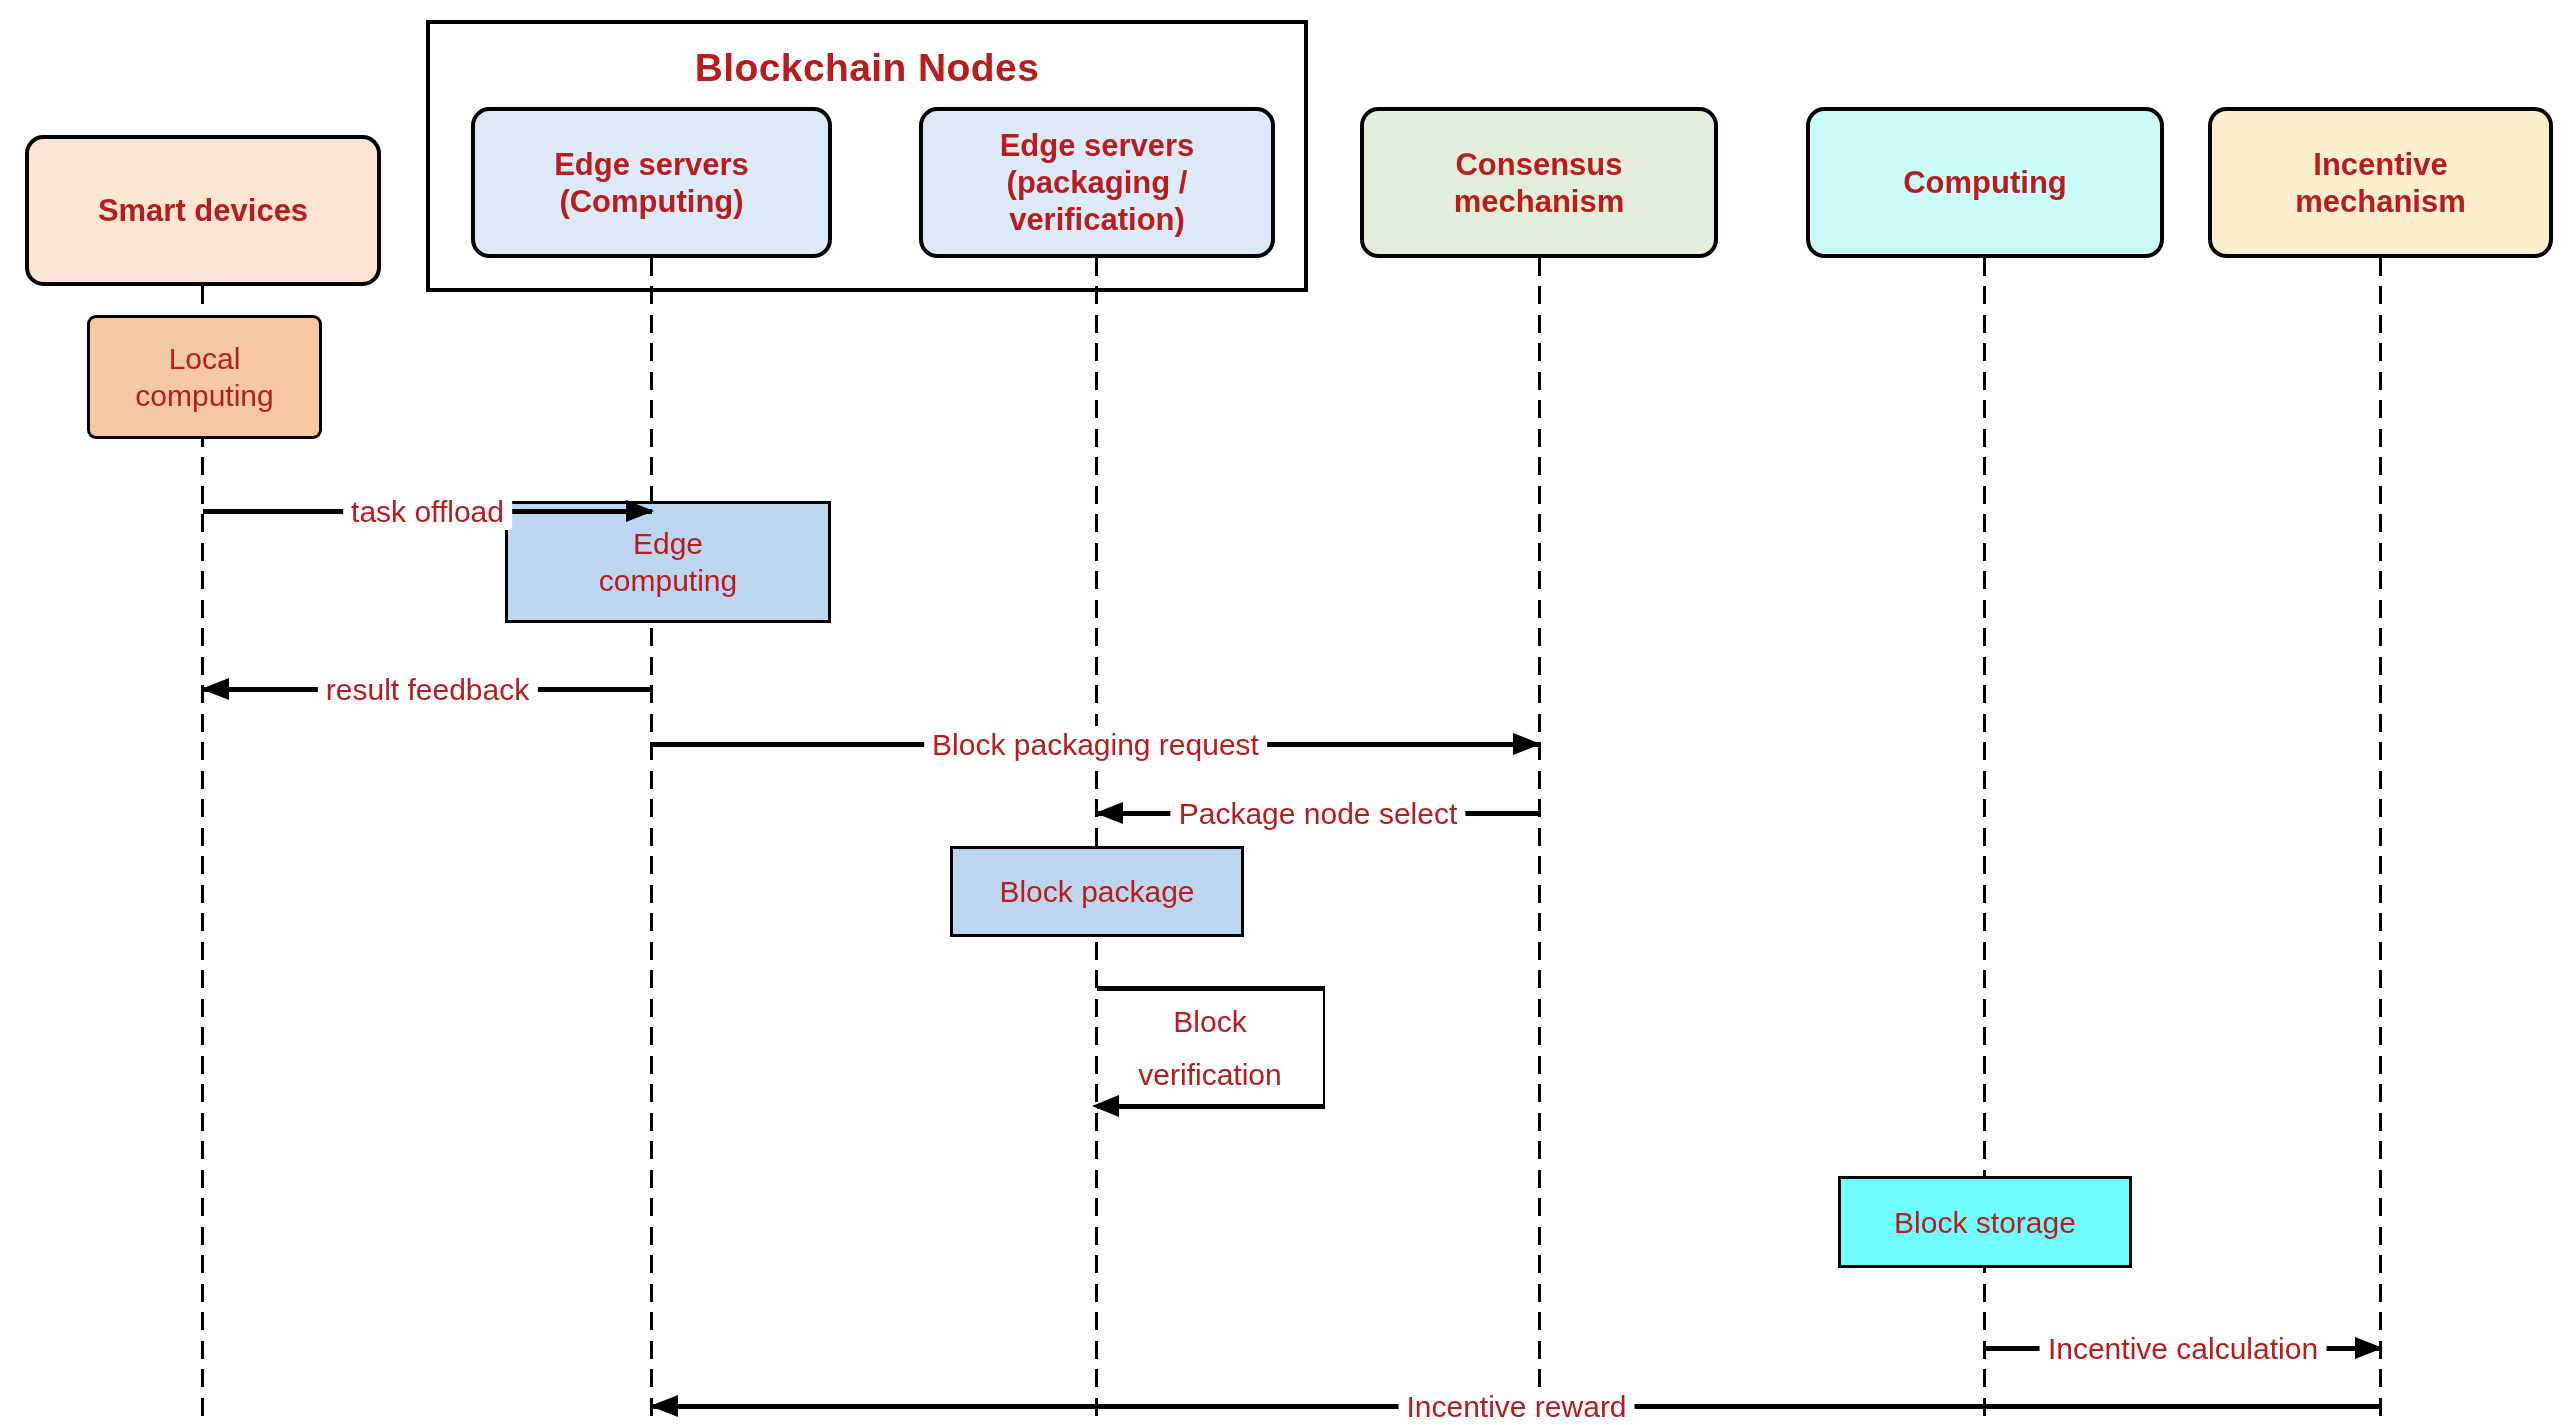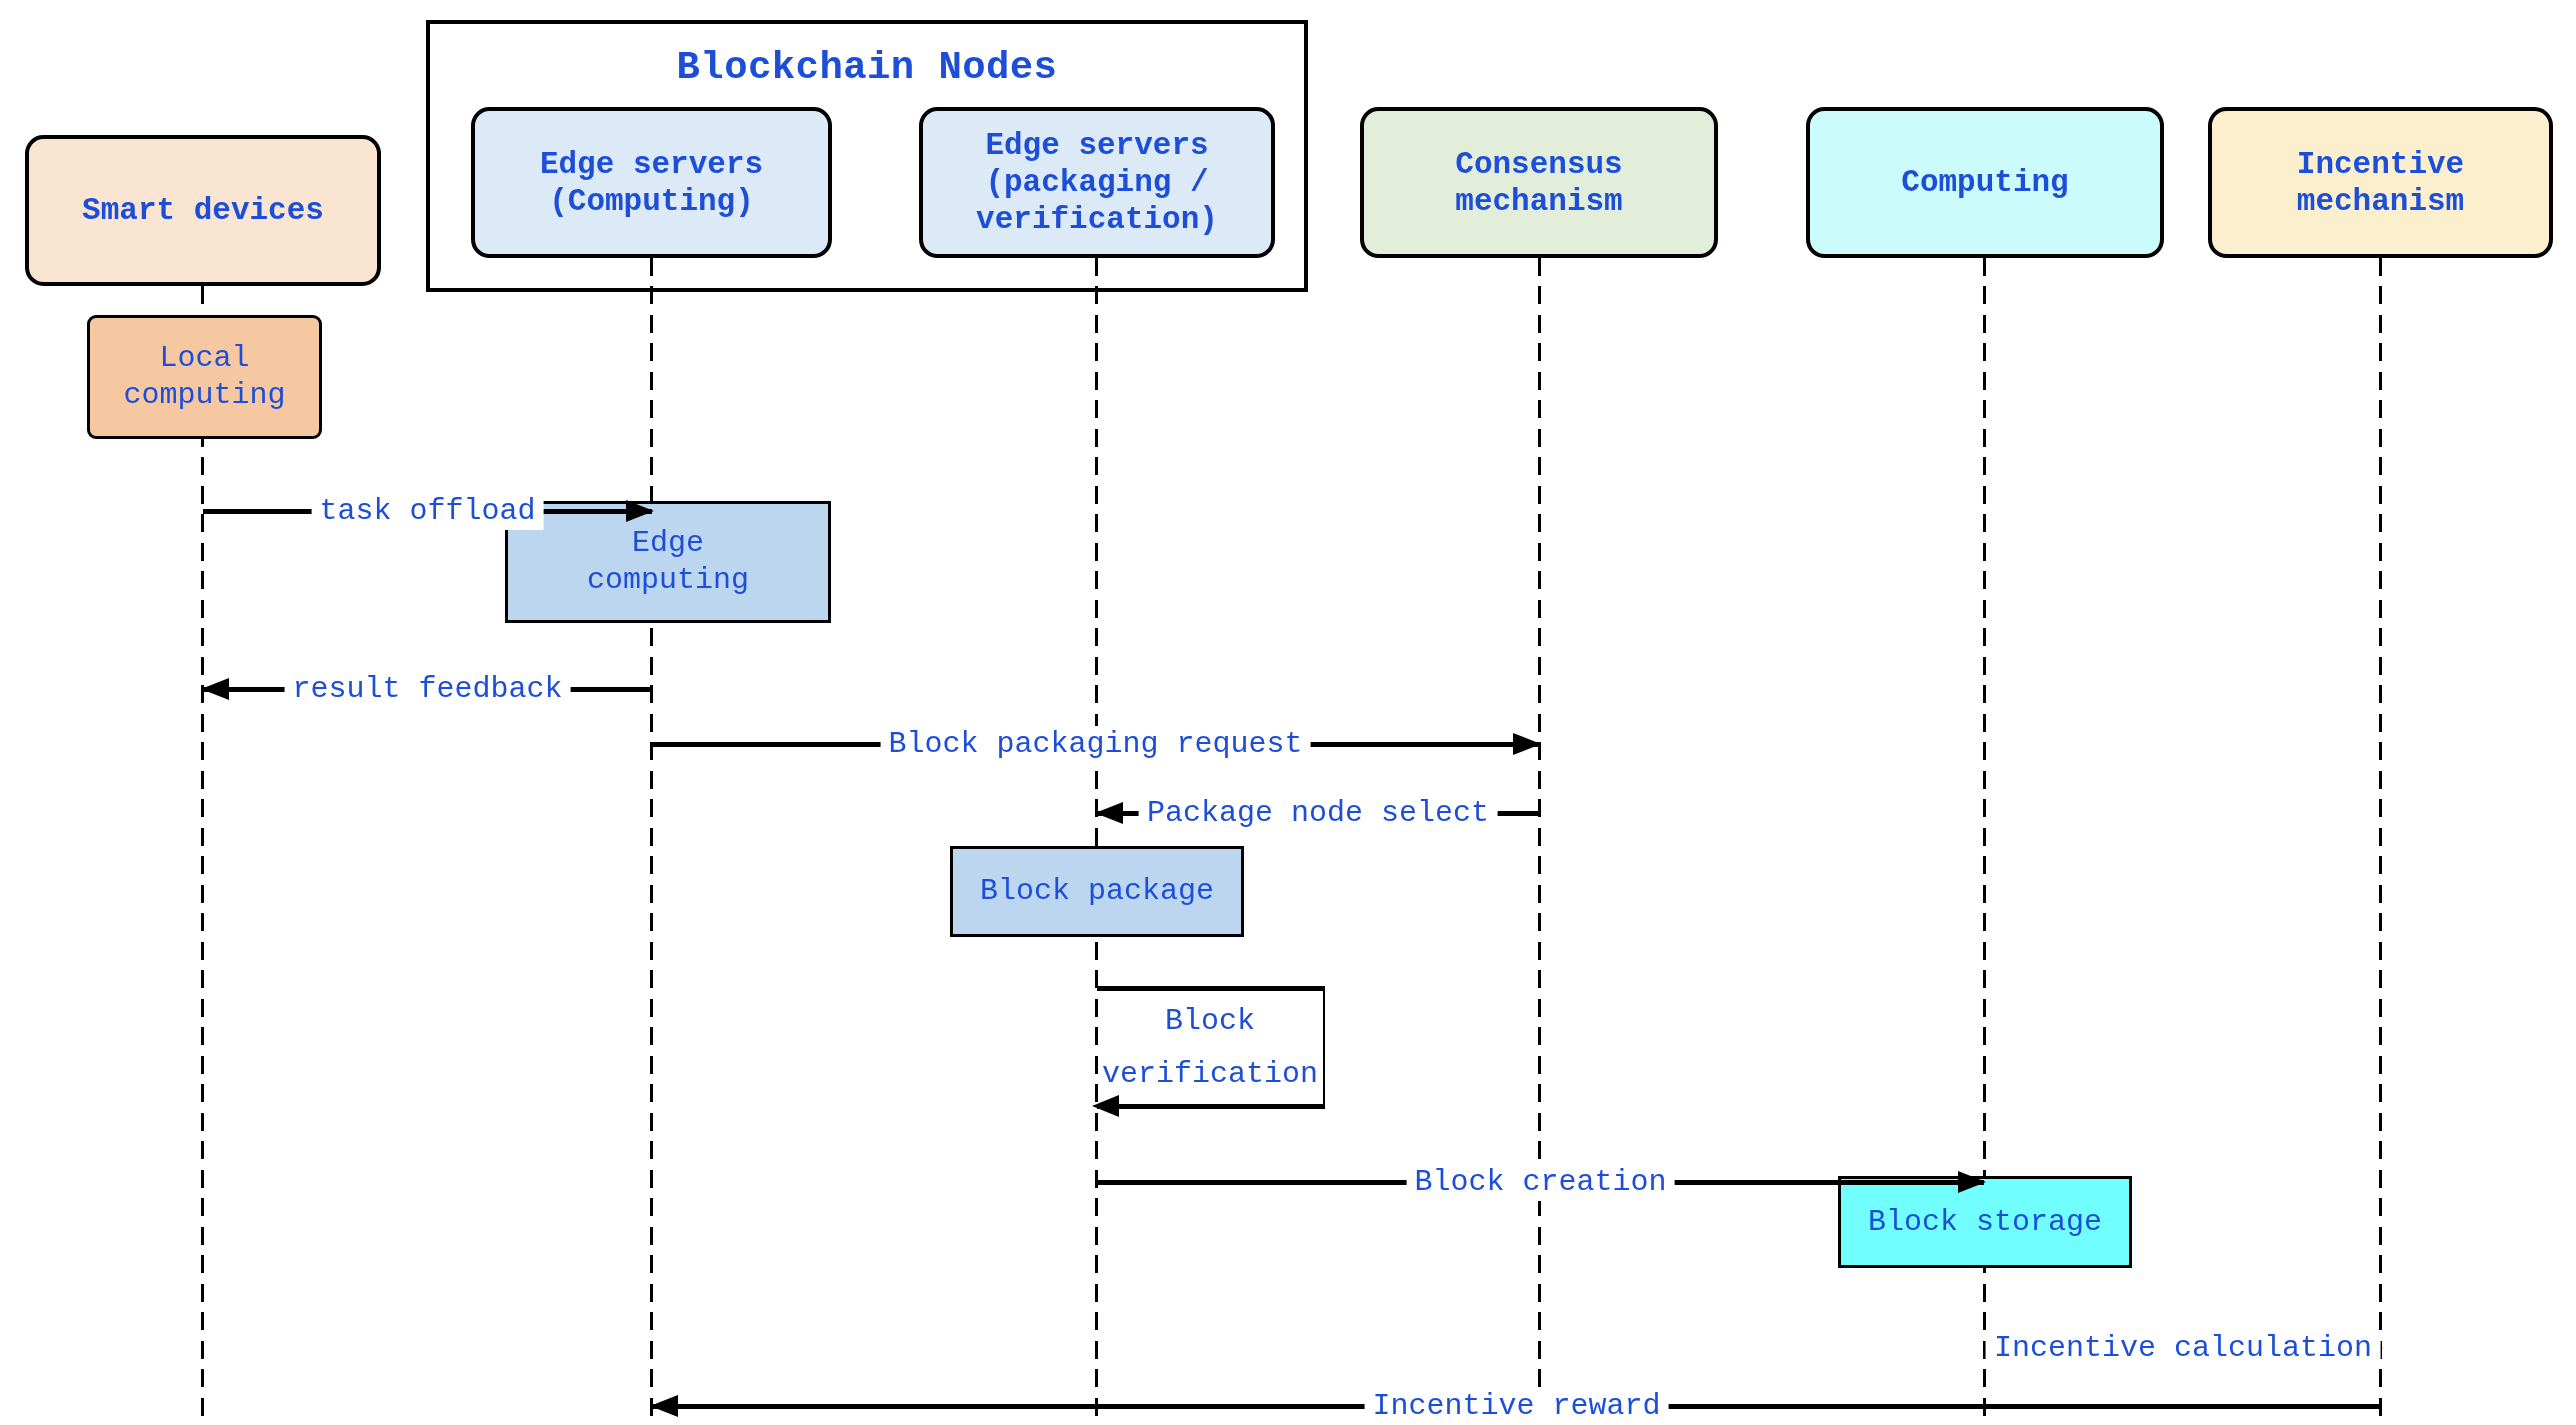--- a/index.html
+++ b/index.html
@@ -1,21 +1,21 @@
 <!DOCTYPE html>
 <html style="font-size:13.4px"><head>
 <meta charset="utf-8">
 <style>
   html,body{margin:0;padding:0;background:#ffffff;}
   #canvas{
     position:relative;
     width:2576px;height:1426px;
     background:#ffffff;
-    font-family:Liberation Mono, monospace;
-    color:#1d4ed8;
+    font-family:Liberation Sans, sans-serif;
+    color:#b91c1c;
     overflow:hidden;
   }
   
   .group-box{
     position:absolute;
     border:4.2px solid #000;
     background:#ffffff;
     box-sizing:border-box;
     z-index:1;
   }
@@ -206,25 +206,20 @@
     <div class="head-right"></div>
     <span class="msg-label">Block packaging request</span>
   </div>
 
   <div class="message" style="left:1097px;top:763px;width:442px;">
     <div class="line"></div>
     <div class="head-left"></div>
     <span class="msg-label">Package node select</span>
   </div>
 
-  <div class="message" style="left:1097px;top:1132px;width:887px;">
-    <div class="line"></div>
-    <div class="head-right"></div>
-    <span class="msg-label">Block creation</span>
-  </div>
 
   <div class="message" style="left:1985px;top:1298px;width:396px;">
     <div class="line"></div>
     <div class="head-right"></div>
     <span class="msg-label">Incentive calculation</span>
   </div>
 
   <div class="message thick" style="left:652px;top:1356px;width:1729px;">
     <div class="line"></div>
     <div class="head-left"></div>

